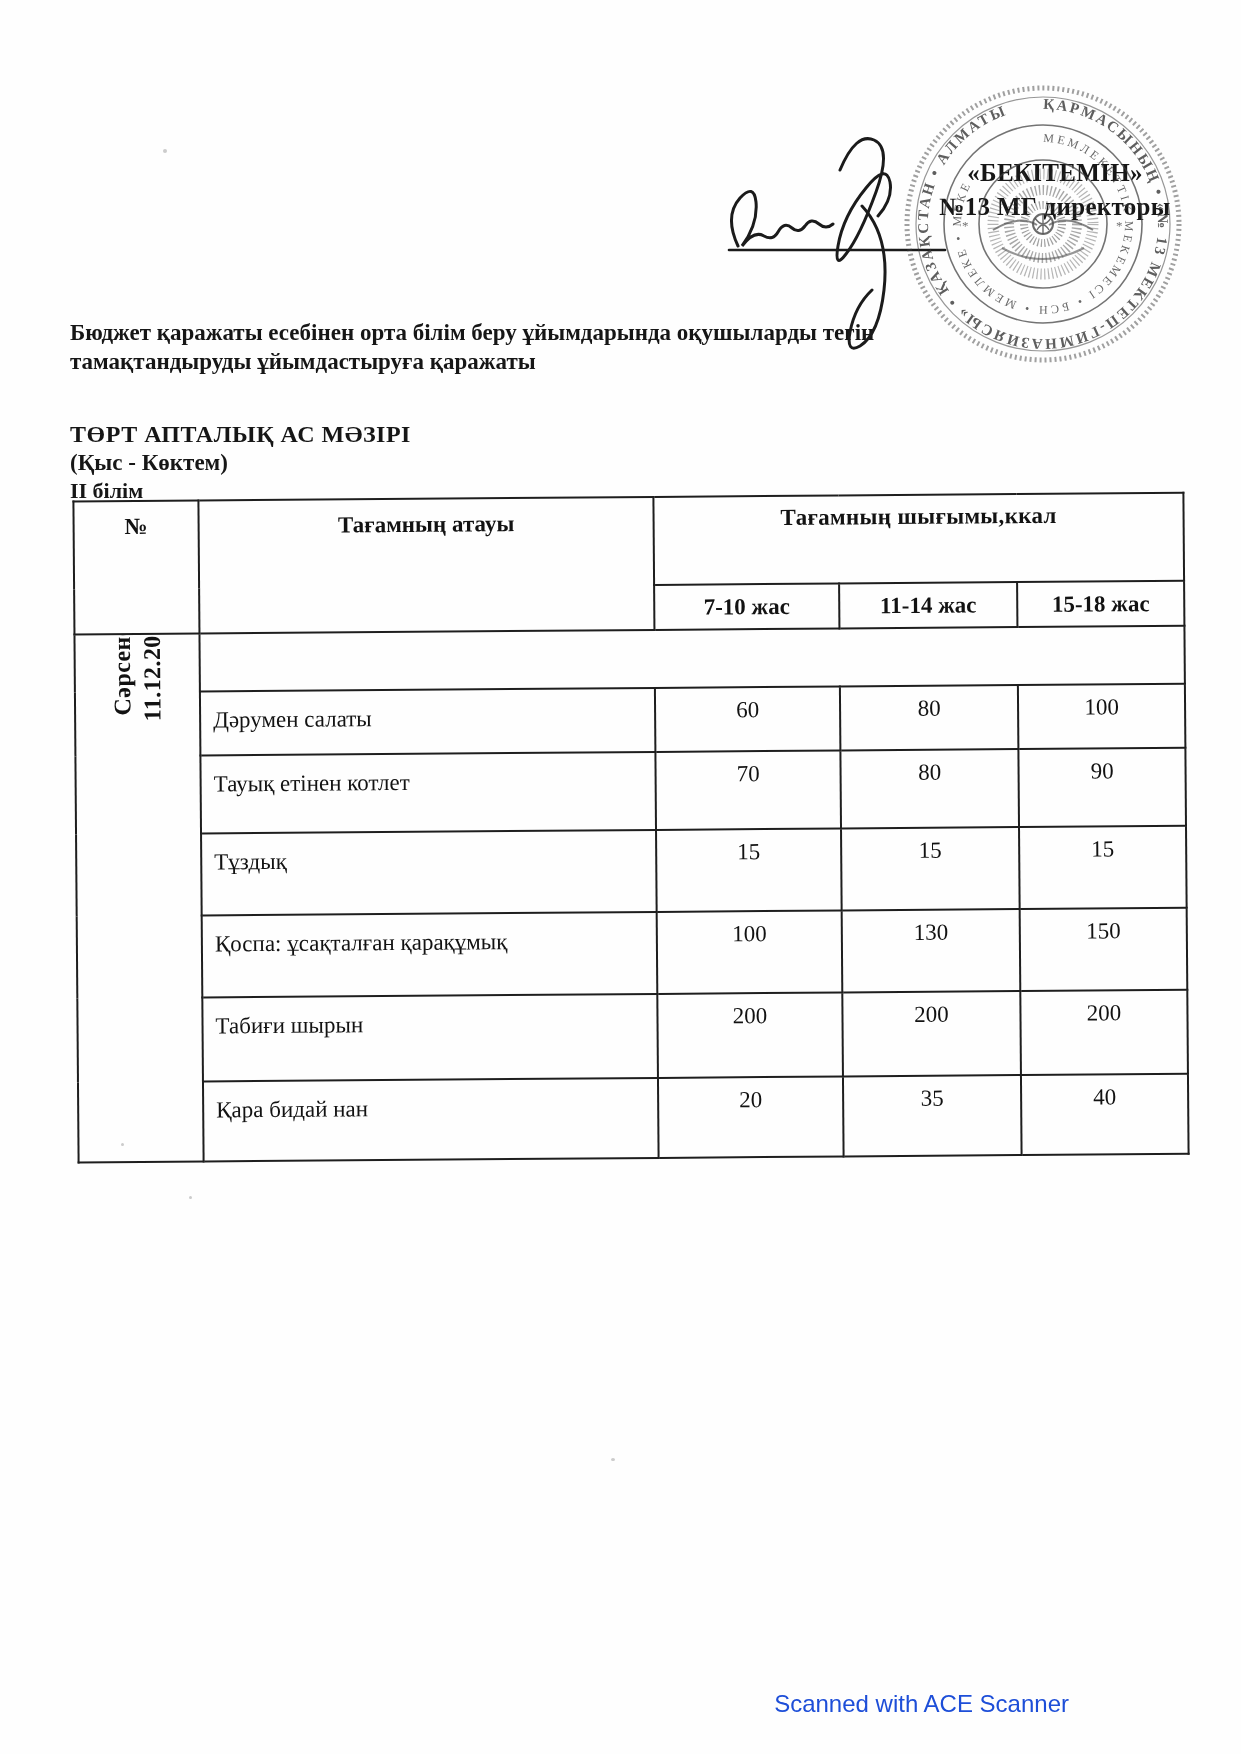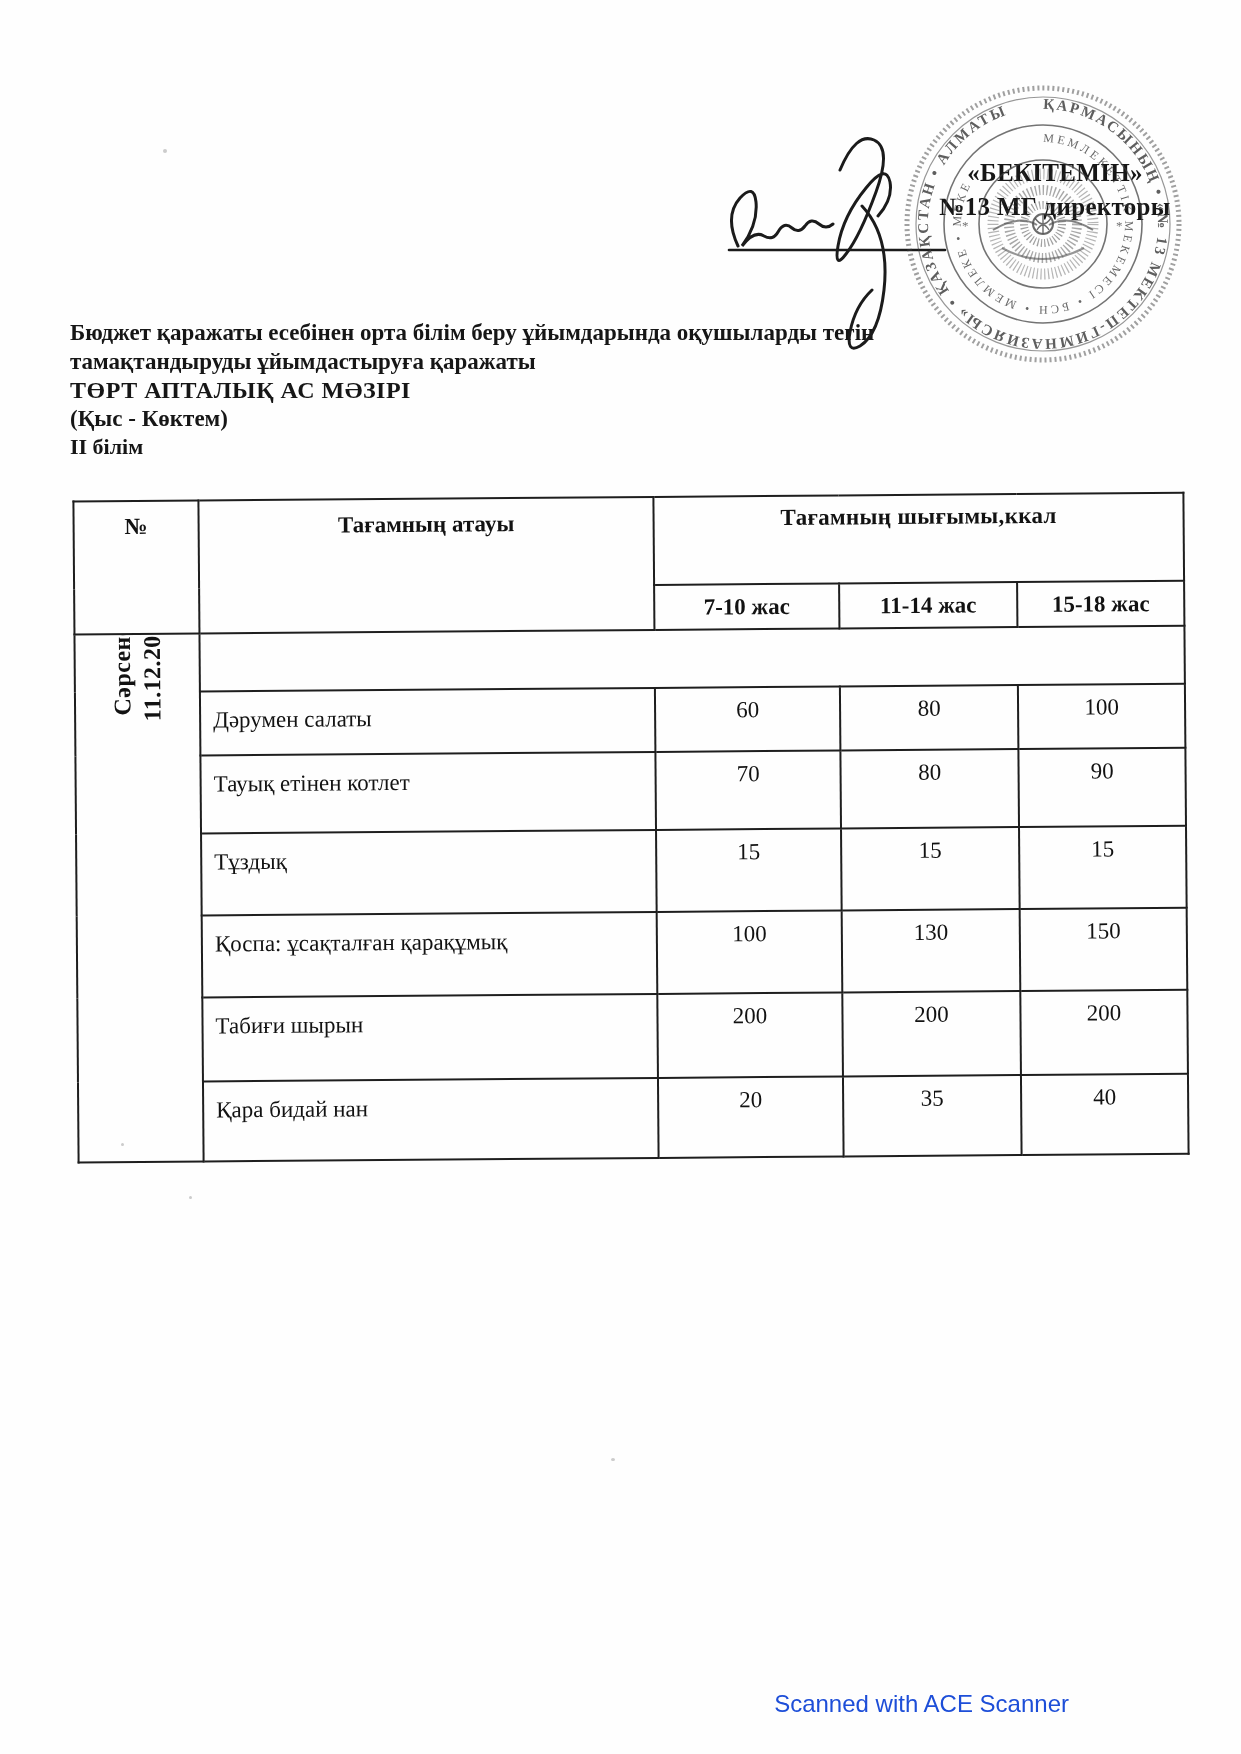--- a/index.html
+++ b/index.html
@@ -20,21 +20,21 @@
     letter-spacing:.3px;z-index:2;
   }
   .sig-svg{position:absolute;left:690px;top:110px;z-index:2;}
   .seal-svg{position:absolute;left:898px;top:78px;z-index:3;opacity:.88;}
   
   .title-block{
     position:absolute;left:70px;top:318px;width:1040px;
     text-align:left;font-weight:bold;z-index:1;
   }
   .title-block .t1{font-size:23px;line-height:29px;}
-  .title-block .t3{font-size:24px;line-height:29px;letter-spacing:.5px;}
+  .title-block .t3{font-size:24px;line-height:29px;letter-spacing:.5px;margin-top:44px;}
   .title-block .t4{font-size:23px;line-height:28px;}
   .title-block .t5{font-size:22px;line-height:27px;}
   
   .table-wrap{
     position:absolute;left:75px;top:497px;
     transform:rotate(-0.45deg);transform-origin:40% 50%;
   }
   table.menu{
     border-collapse:collapse;table-layout:fixed;
     width:1110px;background:transparent;

